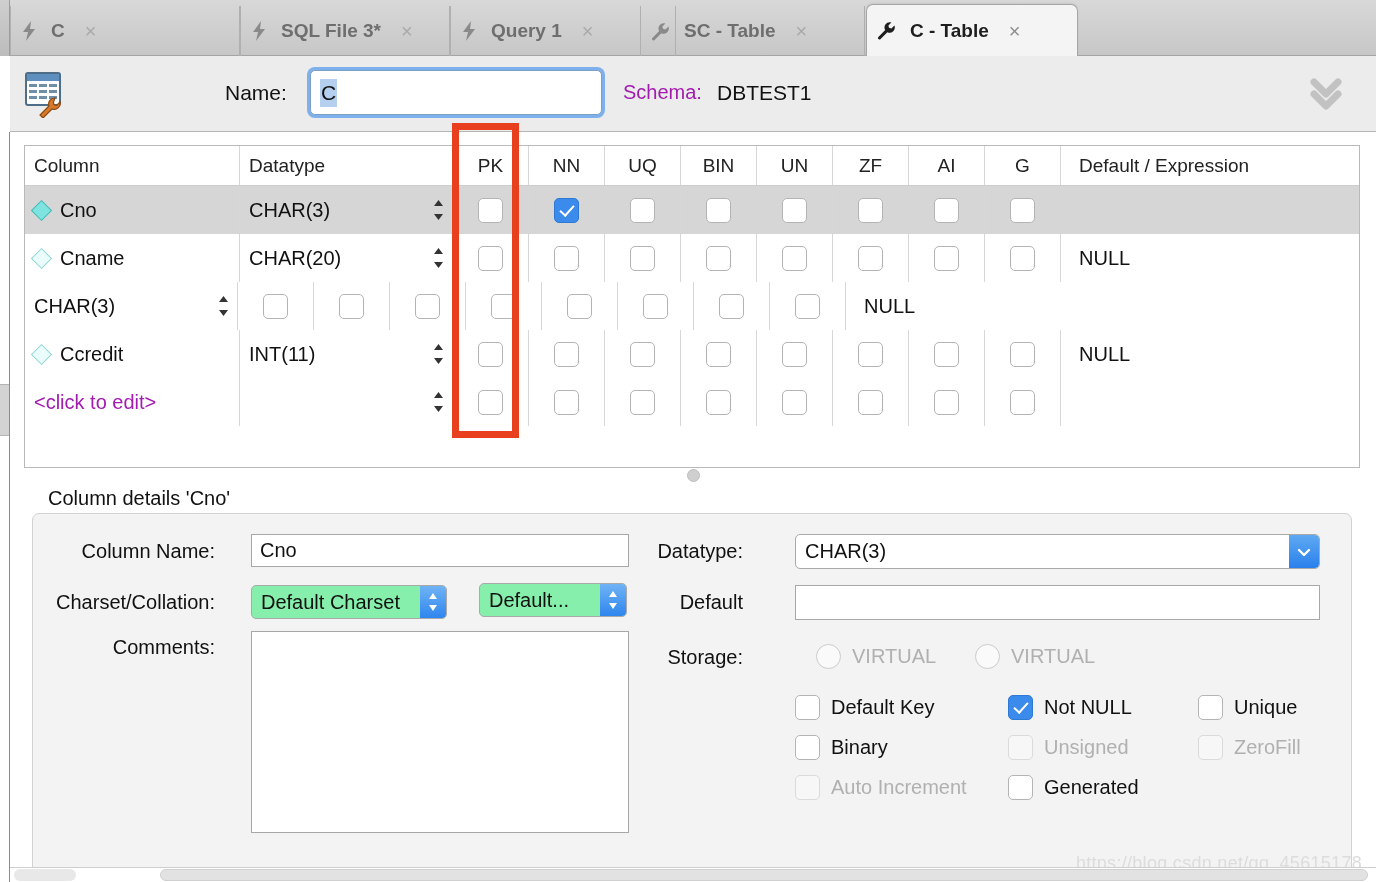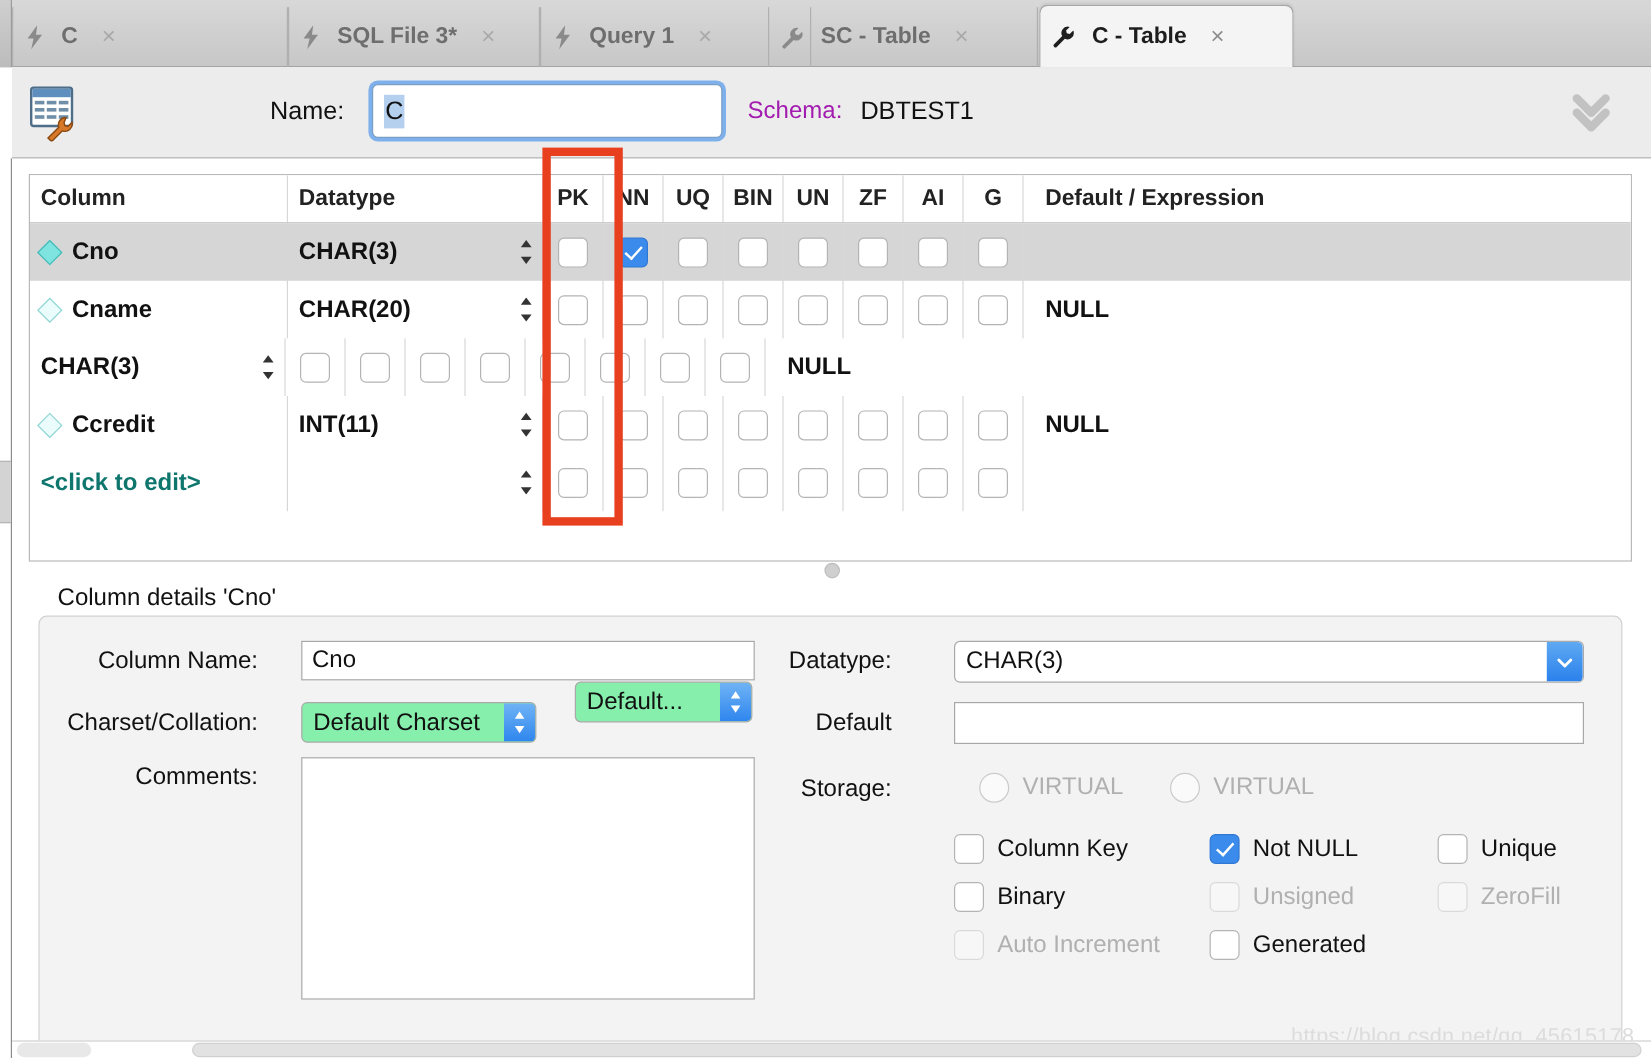--- a/index.html
+++ b/index.html
@@ -102,41 +102,40 @@
   .rail-tab {
     position: absolute; left: 0; top: 252px; width: 9px; height: 52px;
     background: #d3d3d3; border-top: 1px solid #b5b5b5; border-bottom: 1px solid #b5b5b5;
   }
 
   
   .gridbox {
     position: absolute; left: 24px; top: 145px; width: 1336px; height: 323px;
     background: #fff; border: 1px solid #b9b9b9;
     overflow: hidden;
-    font-weight: bold;
   }
   .grow { display: flex; height: 48px; align-items: stretch; }
   .grow.head { height: 40px; border-bottom: 1px solid #cdcdcd; background: #fff; }
   .grow.sel { background: #d6d6d6; }
   .gcell {
     display: flex; align-items: center;
     border-right: 1px solid #d7d7d7;
     font-size: 20px; color: #111; padding-left: 9px;
     position: relative;
   }
   .grow.head .gcell { color: #222; font-size: 19px; }
   .c-col  { width: 215px; }
   .c-type { width: 213px; }
-  .c-chk  { width: 50px; justify-content: center; padding-left: 0; }
+  .c-chk  { width: 76px; justify-content: center; padding-left: 0; }
   .c-def  { flex: 1; border-right: none; padding-left: 18px; }
   .grow.head .c-chk { justify-content: center; }
   .diamond { width: 15px; height: 15px; transform: rotate(45deg); margin-right: 11px; flex: 0 0 15px; }
   .diamond.filled { background: #7fe3e0; border: 1px solid #45b9b6; }
   .diamond.hollow { background: #eafcfb; border: 1px solid #8fd5d3; }
-  .muted { color: #0f766e; }
+  .muted { color: #a21caf; }
   .stepper {
     position: absolute; right: 7px; top: 50%; transform: translateY(-50%);
     width: 13px; height: 24px;
   }
   .cb {
     width: 25px; height: 25px; border-radius: 5px;
     border: 1px solid #b4b4b4; background: #fff; display: block;
   }
   .cb.on { background: #3b8bec; border-color: #2f78d4; position: relative; }
   .cb.on::after {
@@ -556,21 +555,21 @@
     <div class="dlabel" style="left:0px;top:77px;width:182px">Charset/Collation:</div>
     <div class="popup" style="left:218px;top:71px;width:196px">
       <span>Default Charset</span>
       <span class="stepbtn">
         <svg viewBox="0 0 14 26" width="14" height="26">
             <path d="M7 4 L11 10 L3 10 Z" fill="#fff"></path>
             <path d="M7 22 L11 16 L3 16 Z" fill="#fff"></path>
           </svg>
       </span>
     </div>
-    <div class="popup" style="left:446px;top:54px;width:148px">
+    <div class="popup" style="left:446px;top:69px;width:148px">
       <span>Default...</span>
       <span class="stepbtn">
         <svg viewBox="0 0 14 26" width="14" height="26">
             <path d="M7 4 L11 10 L3 10 Z" fill="#fff"></path>
             <path d="M7 22 L11 16 L3 16 Z" fill="#fff"></path>
           </svg>
       </span>
     </div>
 
     <div class="dlabel" style="left:30px;top:122px;width:152px">Comments:</div>
@@ -594,21 +593,21 @@
       <span class="radio"></span>
       <span class="txt">VIRTUAL</span>
     </div>
     <div class="optrow dis" style="left:942px;top:130px">
       <span class="radio"></span>
       <span class="txt">VIRTUAL</span>
     </div>
 
     <div class="optrow" style="left:762px;top:181px">
       <span class="cb"></span>
-      <span class="txt">Column Key</span>
+      <span class="txt">Default Key</span>
     </div>
     <div class="optrow" style="left:975px;top:181px">
       <span class="cb on"></span>
       <span class="txt">Not NULL</span>
     </div>
     <div class="optrow" style="left:1165px;top:181px">
       <span class="cb"></span>
       <span class="txt">Unique</span>
     </div>
 

